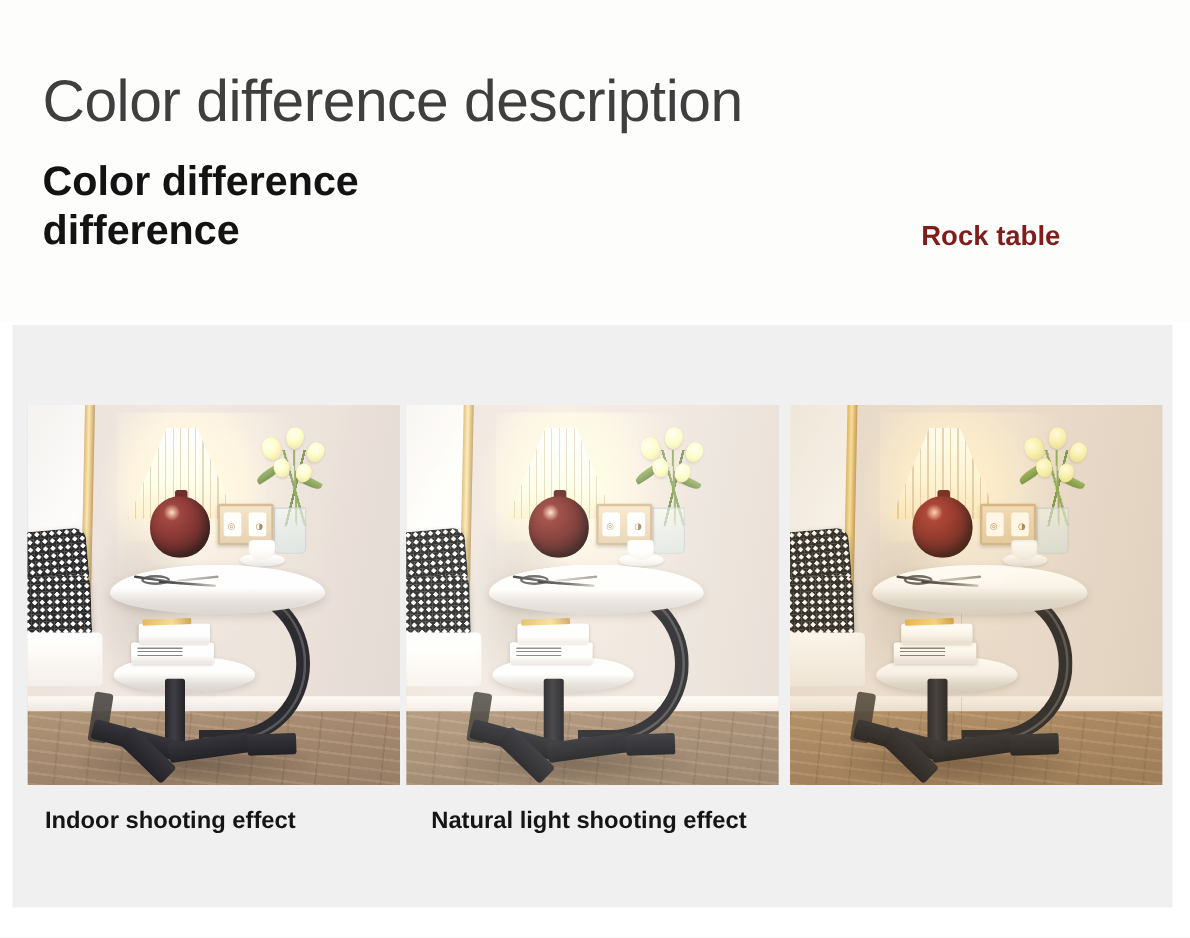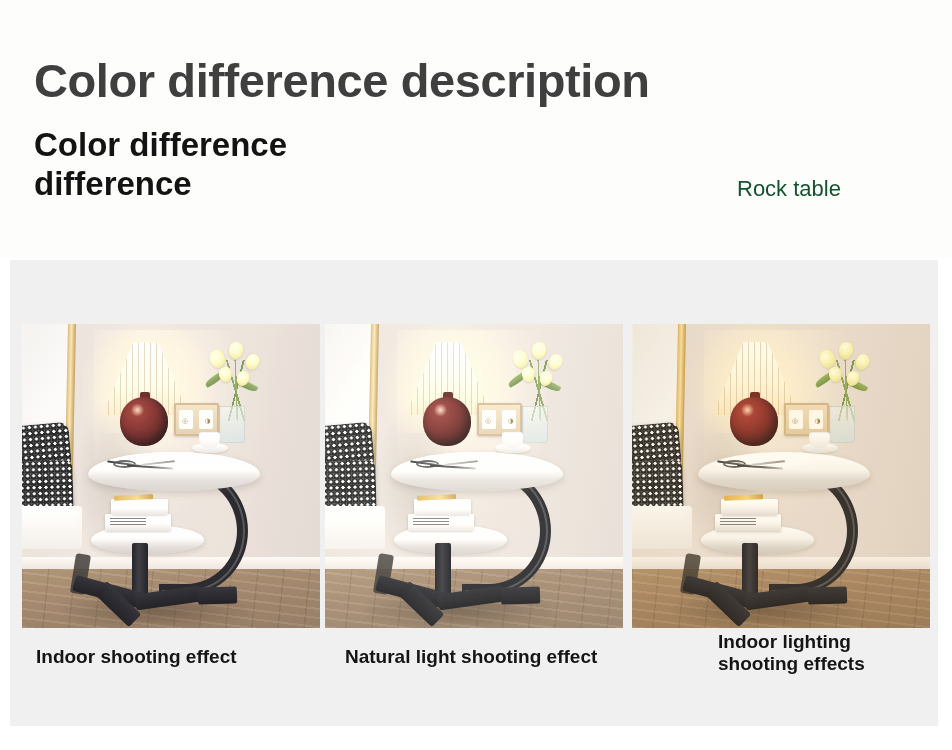--- a/index.html
+++ b/index.html
@@ -23,21 +23,21 @@
     width: 952px;
     height: 258px;
     background: #fdfdfc;
   }
 
   .page-title {
     position: absolute;
     left: 34px;
     top: 56px;
     font-size: 47px;
-    font-weight: bold;
+    font-weight: normal;
     color: #3f3f3f;
     letter-spacing: -0.4px;
     line-height: 1.05;
     white-space: nowrap;
   }
 
   .subtitle {
     position: absolute;
     left: 34px;
     top: 126px;
@@ -46,22 +46,22 @@
     color: #131313;
     line-height: 1.17;
     width: 400px;
   }
 
   .side-label {
     position: absolute;
     left: 737px;
     top: 176px;
     font-size: 22px;
-    font-weight: normal;
-    color: #14532d;
+    font-weight: bold;
+    color: #7f1d1d;
     white-space: nowrap;
   }
 
   
   .gallery-panel {
     position: absolute;
     left: 10px;
     top: 260px;
     width: 928px;
     height: 466px;
@@ -687,18 +687,16 @@
           <div class="cup"></div>
           <div class="tabletop-items">
             <div class="specs"></div>
             <div class="pen pen-1"></div>
             <div class="pen pen-2"></div>
             <div class="pen pen-3"></div>
           </div>
         </div>
         <div class="grade"></div>
       </div>
-      <div class="caption">Indoor lighting
-shooting effects</div>
     </div>
 
   </div>
 </div>
 
 </body></html>

